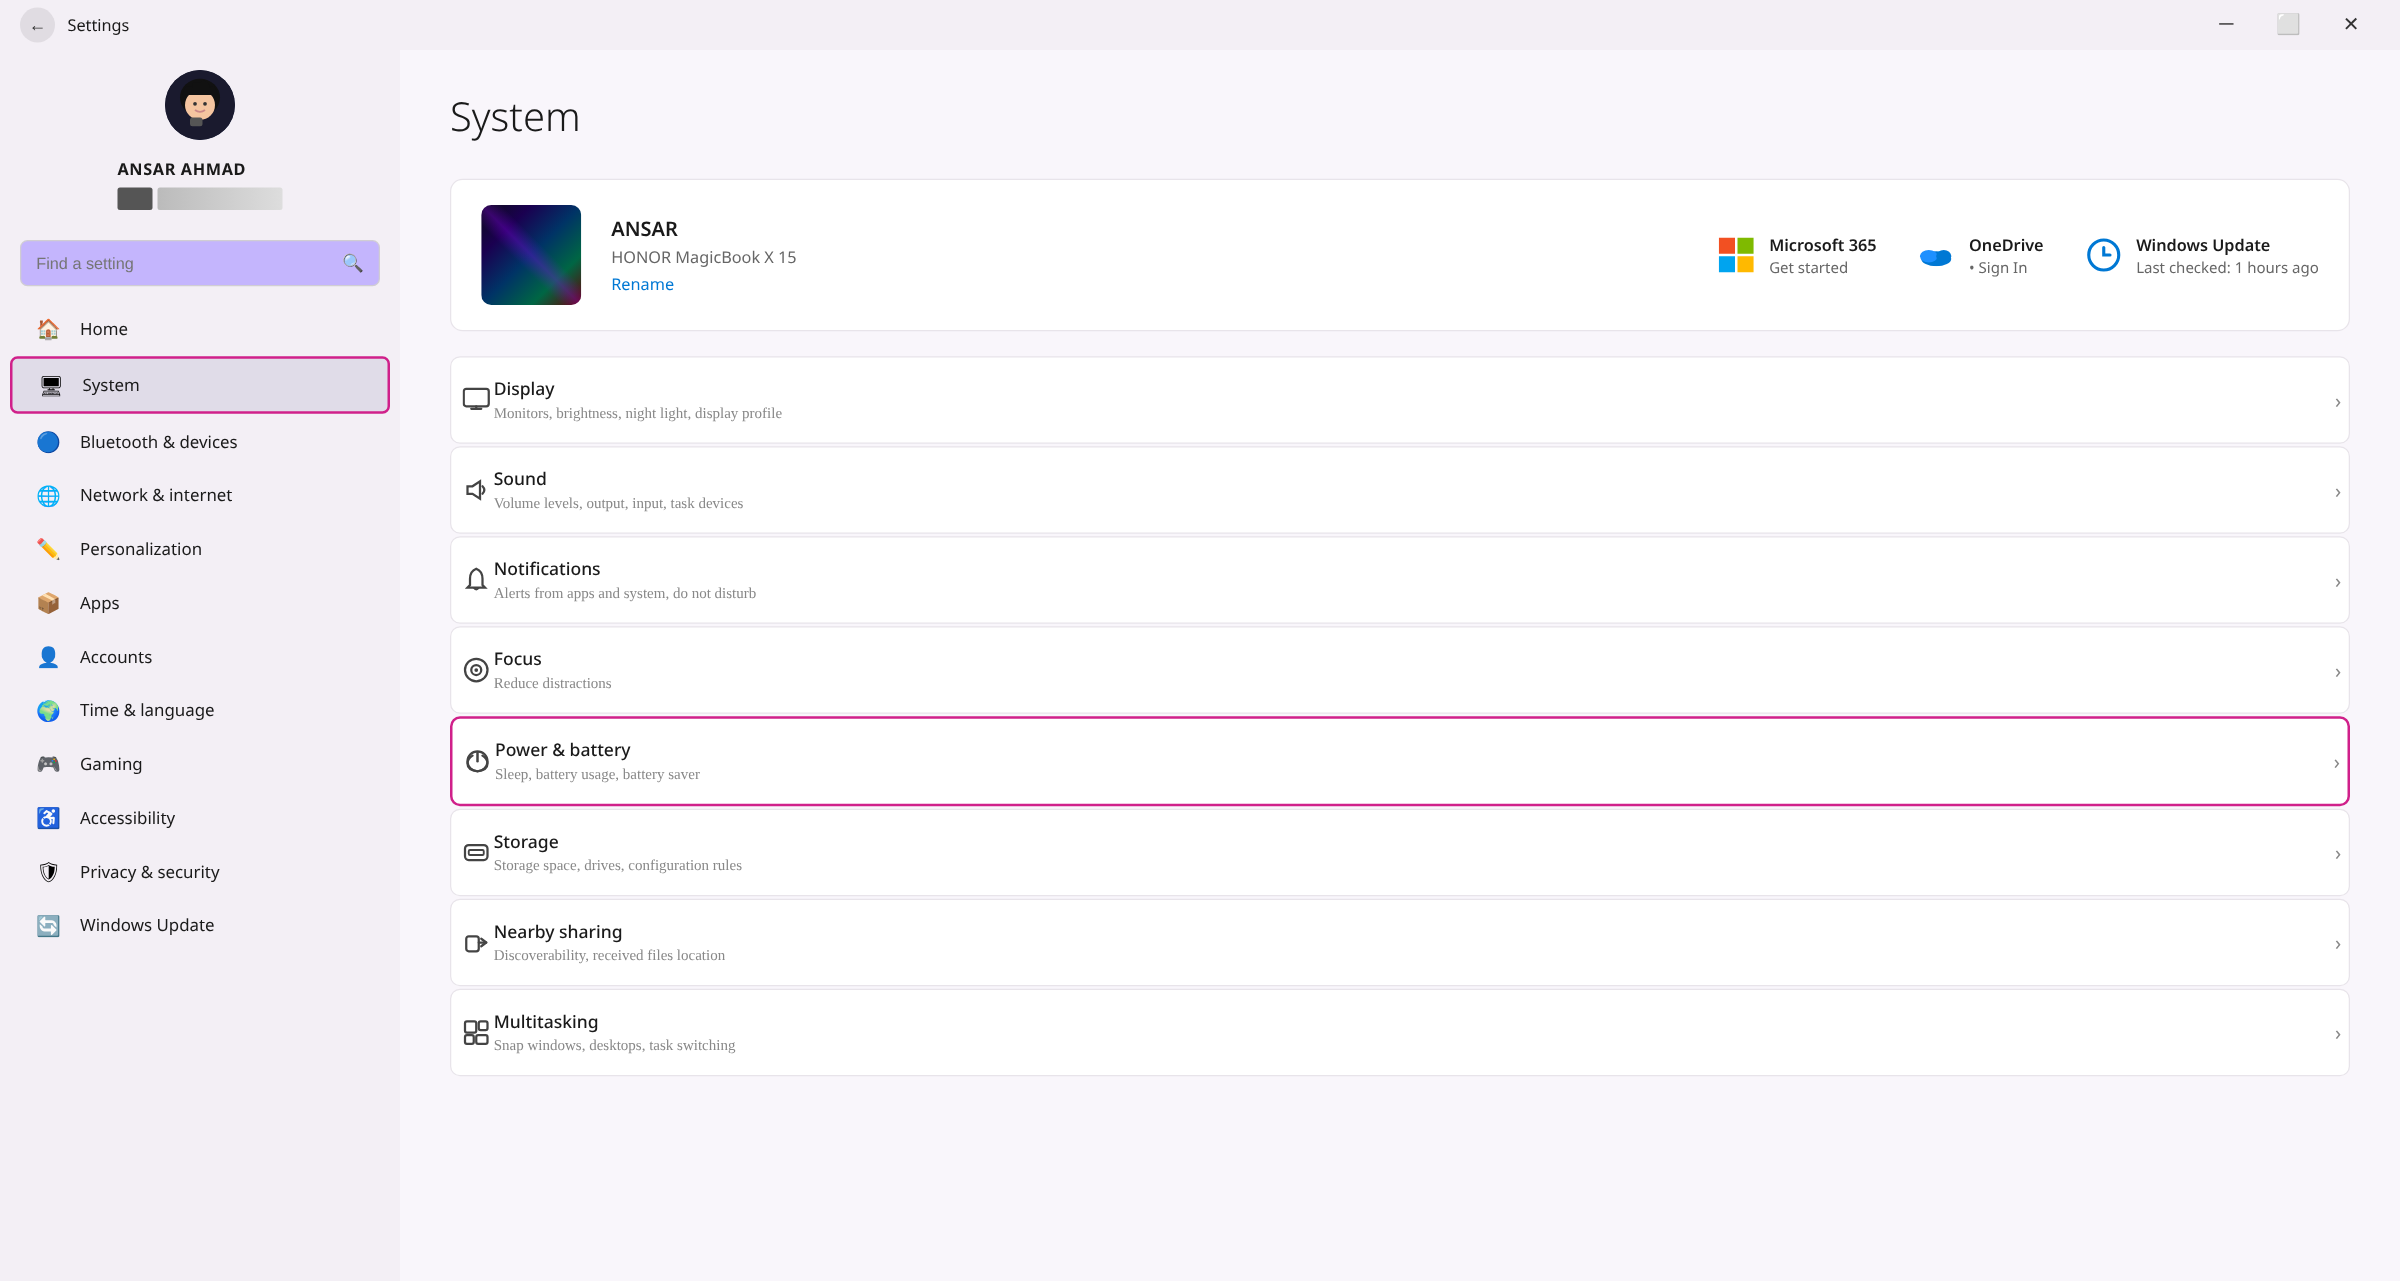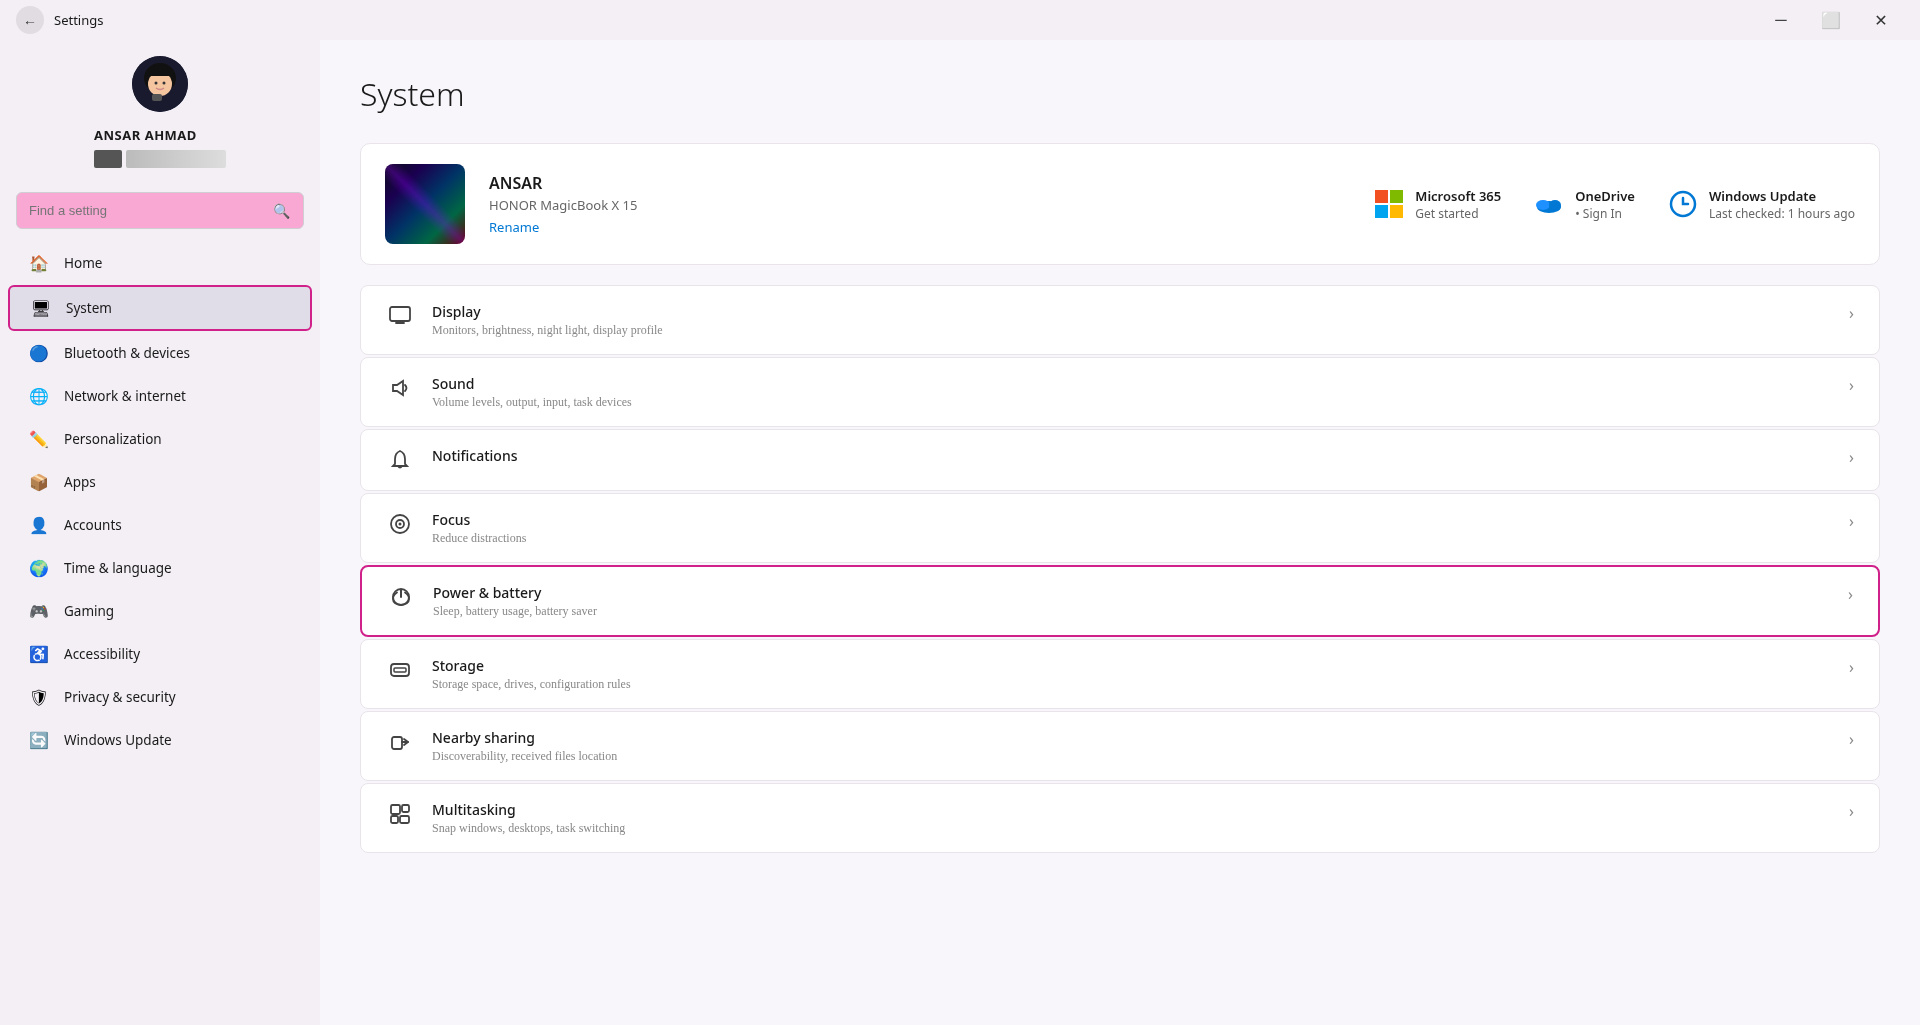--- a/index.html
+++ b/index.html
@@ -114,21 +114,21 @@
     .user-bar-light {
       width: 100px;
       height: 18px;
       background: linear-gradient(to right, #bbb, #ddd);
       border-radius: 2px;
     }
     .search-box {
       margin: 4px 16px 8px 16px;
       display: flex;
       align-items: center;
-      background: #f9a8d4;
+      background: #c4b5fd;
       border-radius: 6px;
       border: 1px solid #d0cdd3;
       padding: 8px 12px;
       gap: 8px;
     }
     .search-box input {
       border: none;
       outline: none;
       flex: 1;
       font-size: 13px;
@@ -248,23 +248,23 @@
       color: #1a1a1a;
     }
     .quick-link-info .ql-sub {
       font-size: 12px;
       color: #666;
     }
     .settings-list { display: flex; flex-direction: column; gap: 2px; }
     .setting-item {
       background: white;
       border-radius: 8px;
-      padding: 16px 25px;
-      display: flex;
-      gap: 18px;
+      padding: 16px 6px;
+      display: flex;
+      align-items: center;
       cursor: pointer;
       border: 1px solid #e8e4ea;
       transition: background 0.1s;
     }
     .setting-item.highlighted {
       border: 2px solid #d0208a;
       background: #fff;
     }
     .setting-icon {
       width: 28px;
@@ -477,20 +477,21 @@
   </div>
         <div class="setting-item">
     <div class="setting-icon">
             <svg width="22" height="22" viewBox="0 0 22 22">
               <path d="M11 2 Q16 4 16 10 L16 15 L18 17 H4 L6 15 V10 Q6 4 11 2Z" fill="none" stroke="#444" stroke-width="1.8"></path>
               <path d="M9 17 Q11 20 13 17" stroke="#444" stroke-width="1.8" fill="none"></path>
             </svg>
           </div>
     <div class="setting-text">
       <div class="setting-title">Notifications</div>
+      <div class="setting-subtitle">Alerts from apps and system, do not disturb</div>
     </div>
     <span class="chevron">›</span>
   </div>
         <div class="setting-item">
     <div class="setting-icon">
             <svg width="22" height="22" viewBox="0 0 22 22">
               <circle cx="11" cy="11" r="9" fill="none" stroke="#444" stroke-width="1.8"></circle>
               <circle cx="11" cy="11" r="4" fill="none" stroke="#444" stroke-width="1.8"></circle>
               <circle cx="11" cy="11" r="1.5" fill="#444"></circle>
             </svg>

